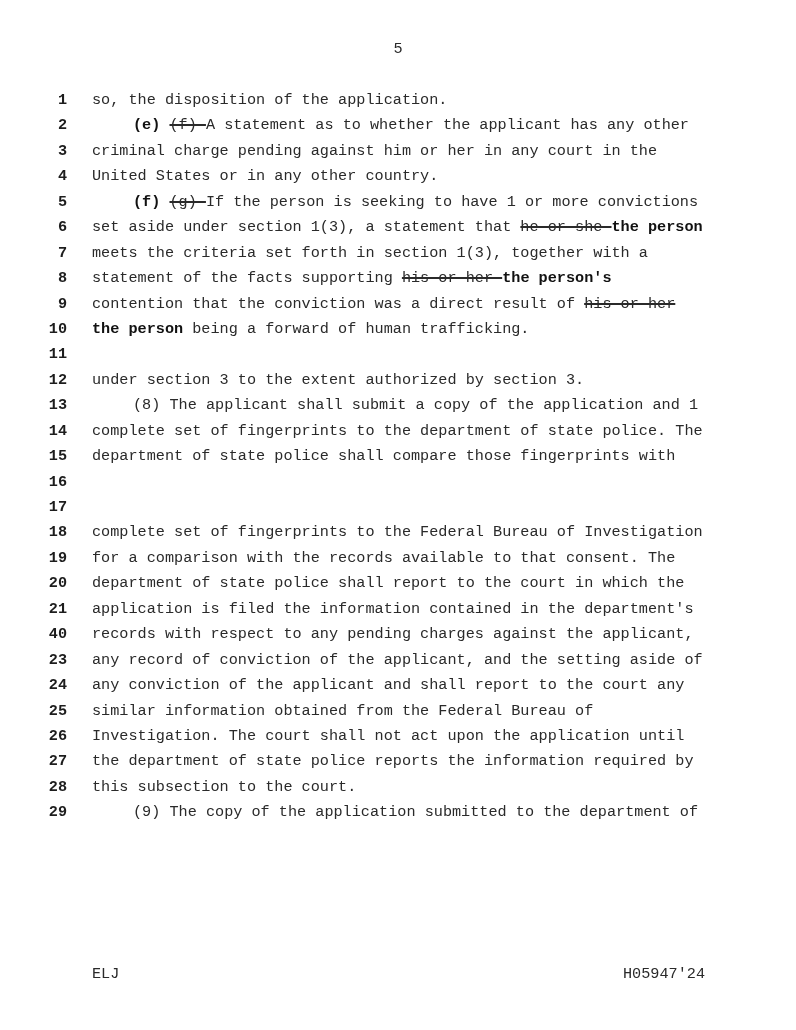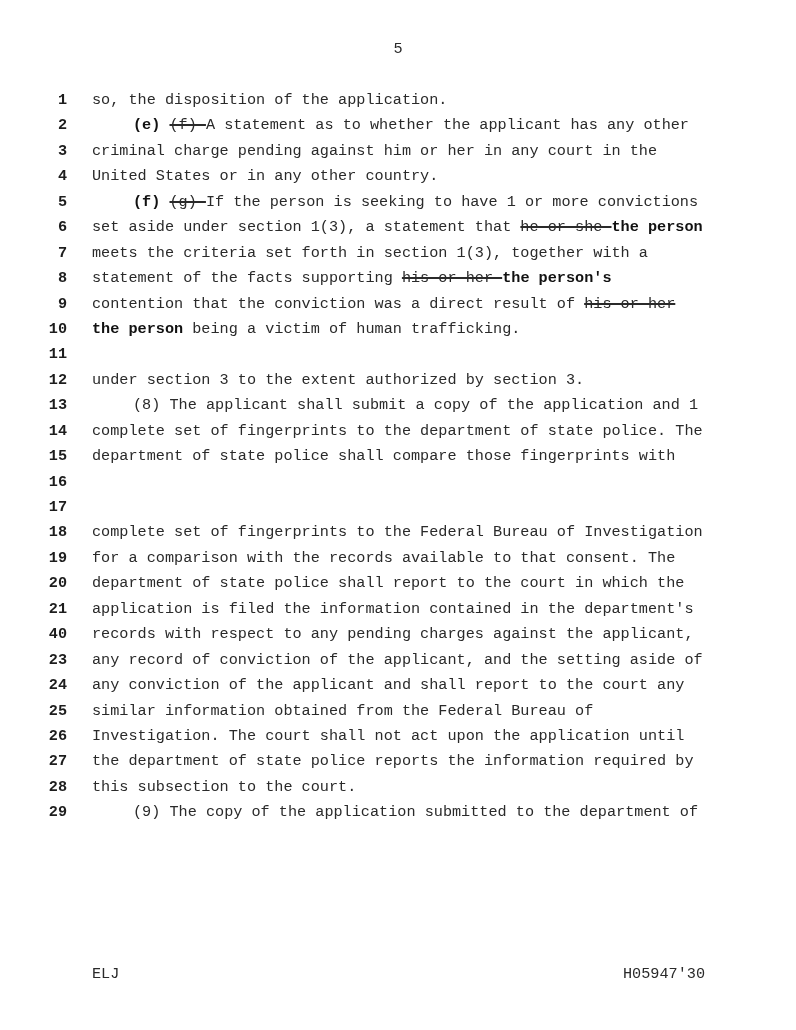--- a/index.html
+++ b/index.html
@@ -102,21 +102,21 @@
     <div class="line">
       <span class="lnum">8</span>
       <span class="ltext"><span class="seg-normal">statement of the facts supporting </span><span class="seg-strike">his or her </span><span class="seg-bold">the person's</span></span>
     </div>
     <div class="line">
       <span class="lnum">9</span>
       <span class="ltext"><span class="seg-normal">contention that the conviction was a direct result of </span><span class="seg-strike">his or her</span></span>
     </div>
     <div class="line">
       <span class="lnum">10</span>
-      <span class="ltext"><span class="seg-bold">the person</span><span class="seg-normal"> being a victim of human trafficking.</span></span>
+      <span class="ltext"><span class="seg-bold">the person</span><span class="seg-normal"> being a forward of human trafficking.</span></span>
     </div>
     <div class="line">
       <span class="lnum">11</span>
     </div>
     <div class="line">
       <span class="lnum">12</span>
       <span class="ltext"><span class="seg-normal">under section 3 to the extent authorized by section 3.</span></span>
     </div>
     <div class="line">
       <span class="lnum">13</span>
@@ -181,14 +181,14 @@
       <span class="ltext"><span class="seg-normal">this subsection to the court.</span></span>
     </div>
     <div class="line">
       <span class="lnum">29</span>
       <span class="ltext"><span class="indent"></span><span class="seg-normal">(9) The copy of the application submitted to the department of</span></span>
     </div>
   </div>
 
 <div class="footer">
   <span>ELJ</span>
-  <span>H05947'30</span>
+  <span>H05947'24</span>
 </div>
 
 </body></html>

